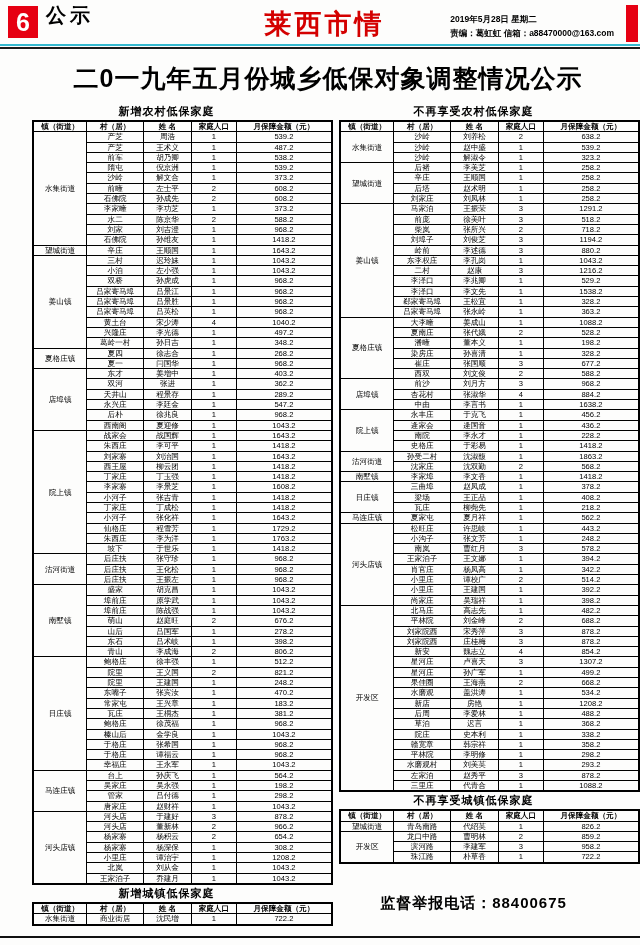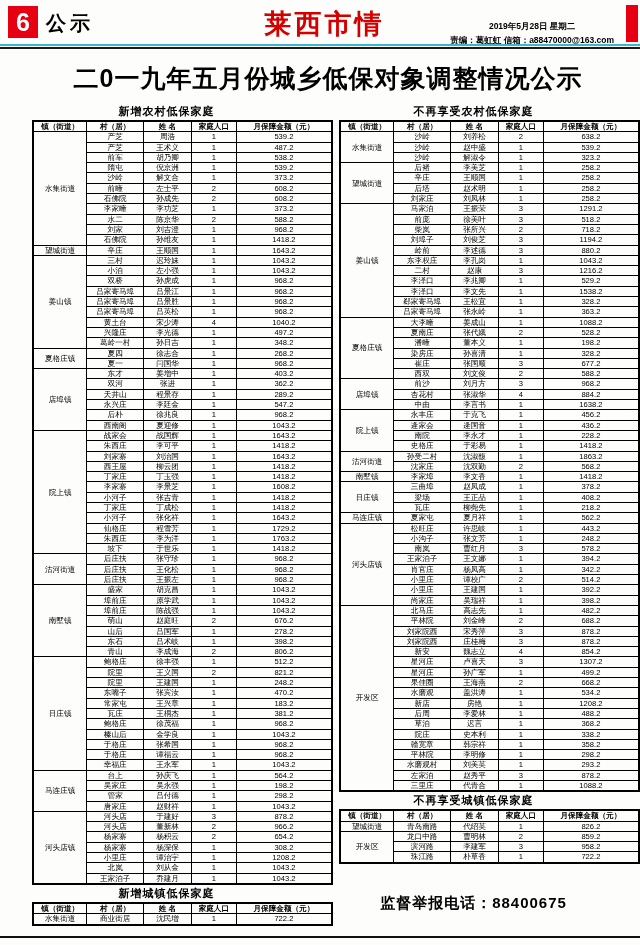--- a/index.html
+++ b/index.html
@@ -1,24 +1,24 @@
 <!DOCTYPE html>
 <html><head>
 <meta charset="utf-8">
 <style>
   html,body{margin:0;padding:0;background:#e8e8e8;}
   #page{position:relative;width:640px;height:945px;background:#fdfdfc;font-family:"Liberation Sans",sans-serif;color:#000;overflow:hidden;}
   
   #header{position:relative;height:44px;padding:5px 10px 0 10px;box-sizing:border-box;}
   .badge{position:absolute;left:8px;top:6px;width:30px;height:32px;background:#e60012;color:#fff;
          font-weight:bold;font-size:25px;line-height:32px;text-align:center;}
-  .section-label{position:absolute;left:46px;top:10px;font-size:20px;font-weight:bold;letter-spacing:4px;}
+  .section-label{position:absolute;left:46px;top:2px;font-size:20px;font-weight:bold;letter-spacing:4px;}
   .masthead{position:absolute;left:9px;right:0;top:6px;text-align:center;color:#d40000;
             font-family:"DejaVu Serif",serif;font-weight:bold;font-size:27px;letter-spacing:3px;}
-  .header-right{position:absolute;right:26px;top:19px;text-align:center;font-size:8.5px;font-weight:bold;line-height:1.7;}
+  .header-right{position:absolute;right:26px;top:12px;text-align:left;font-size:8.5px;font-weight:bold;line-height:1.7;}
   .red-bar{position:absolute;right:2px;top:5px;width:12px;height:37px;background:#e60012;}
   .rule-cyan{position:absolute;left:0;right:0;top:44px;height:2px;background:#35b9cf;}
   .rule-dark{position:absolute;left:0;right:0;top:47px;height:2px;background:#1a1a1a;}
   
   #main-title{margin:18px 0 8px 16px;text-align:center;font-size:25px;font-weight:bold;letter-spacing:1px;}
   
   #cols{display:flex;gap:6px;padding:0 16px;align-items:flex-start;}
   .col{flex:1;min-width:0;}
   .tbl-caption{text-align:center;font-weight:bold;font-size:11px;letter-spacing:1px;margin:1px 0 1px 0;}
   table.data{width:100%;border-collapse:collapse;table-layout:fixed;border:2px solid #000;margin-left:16px;}

